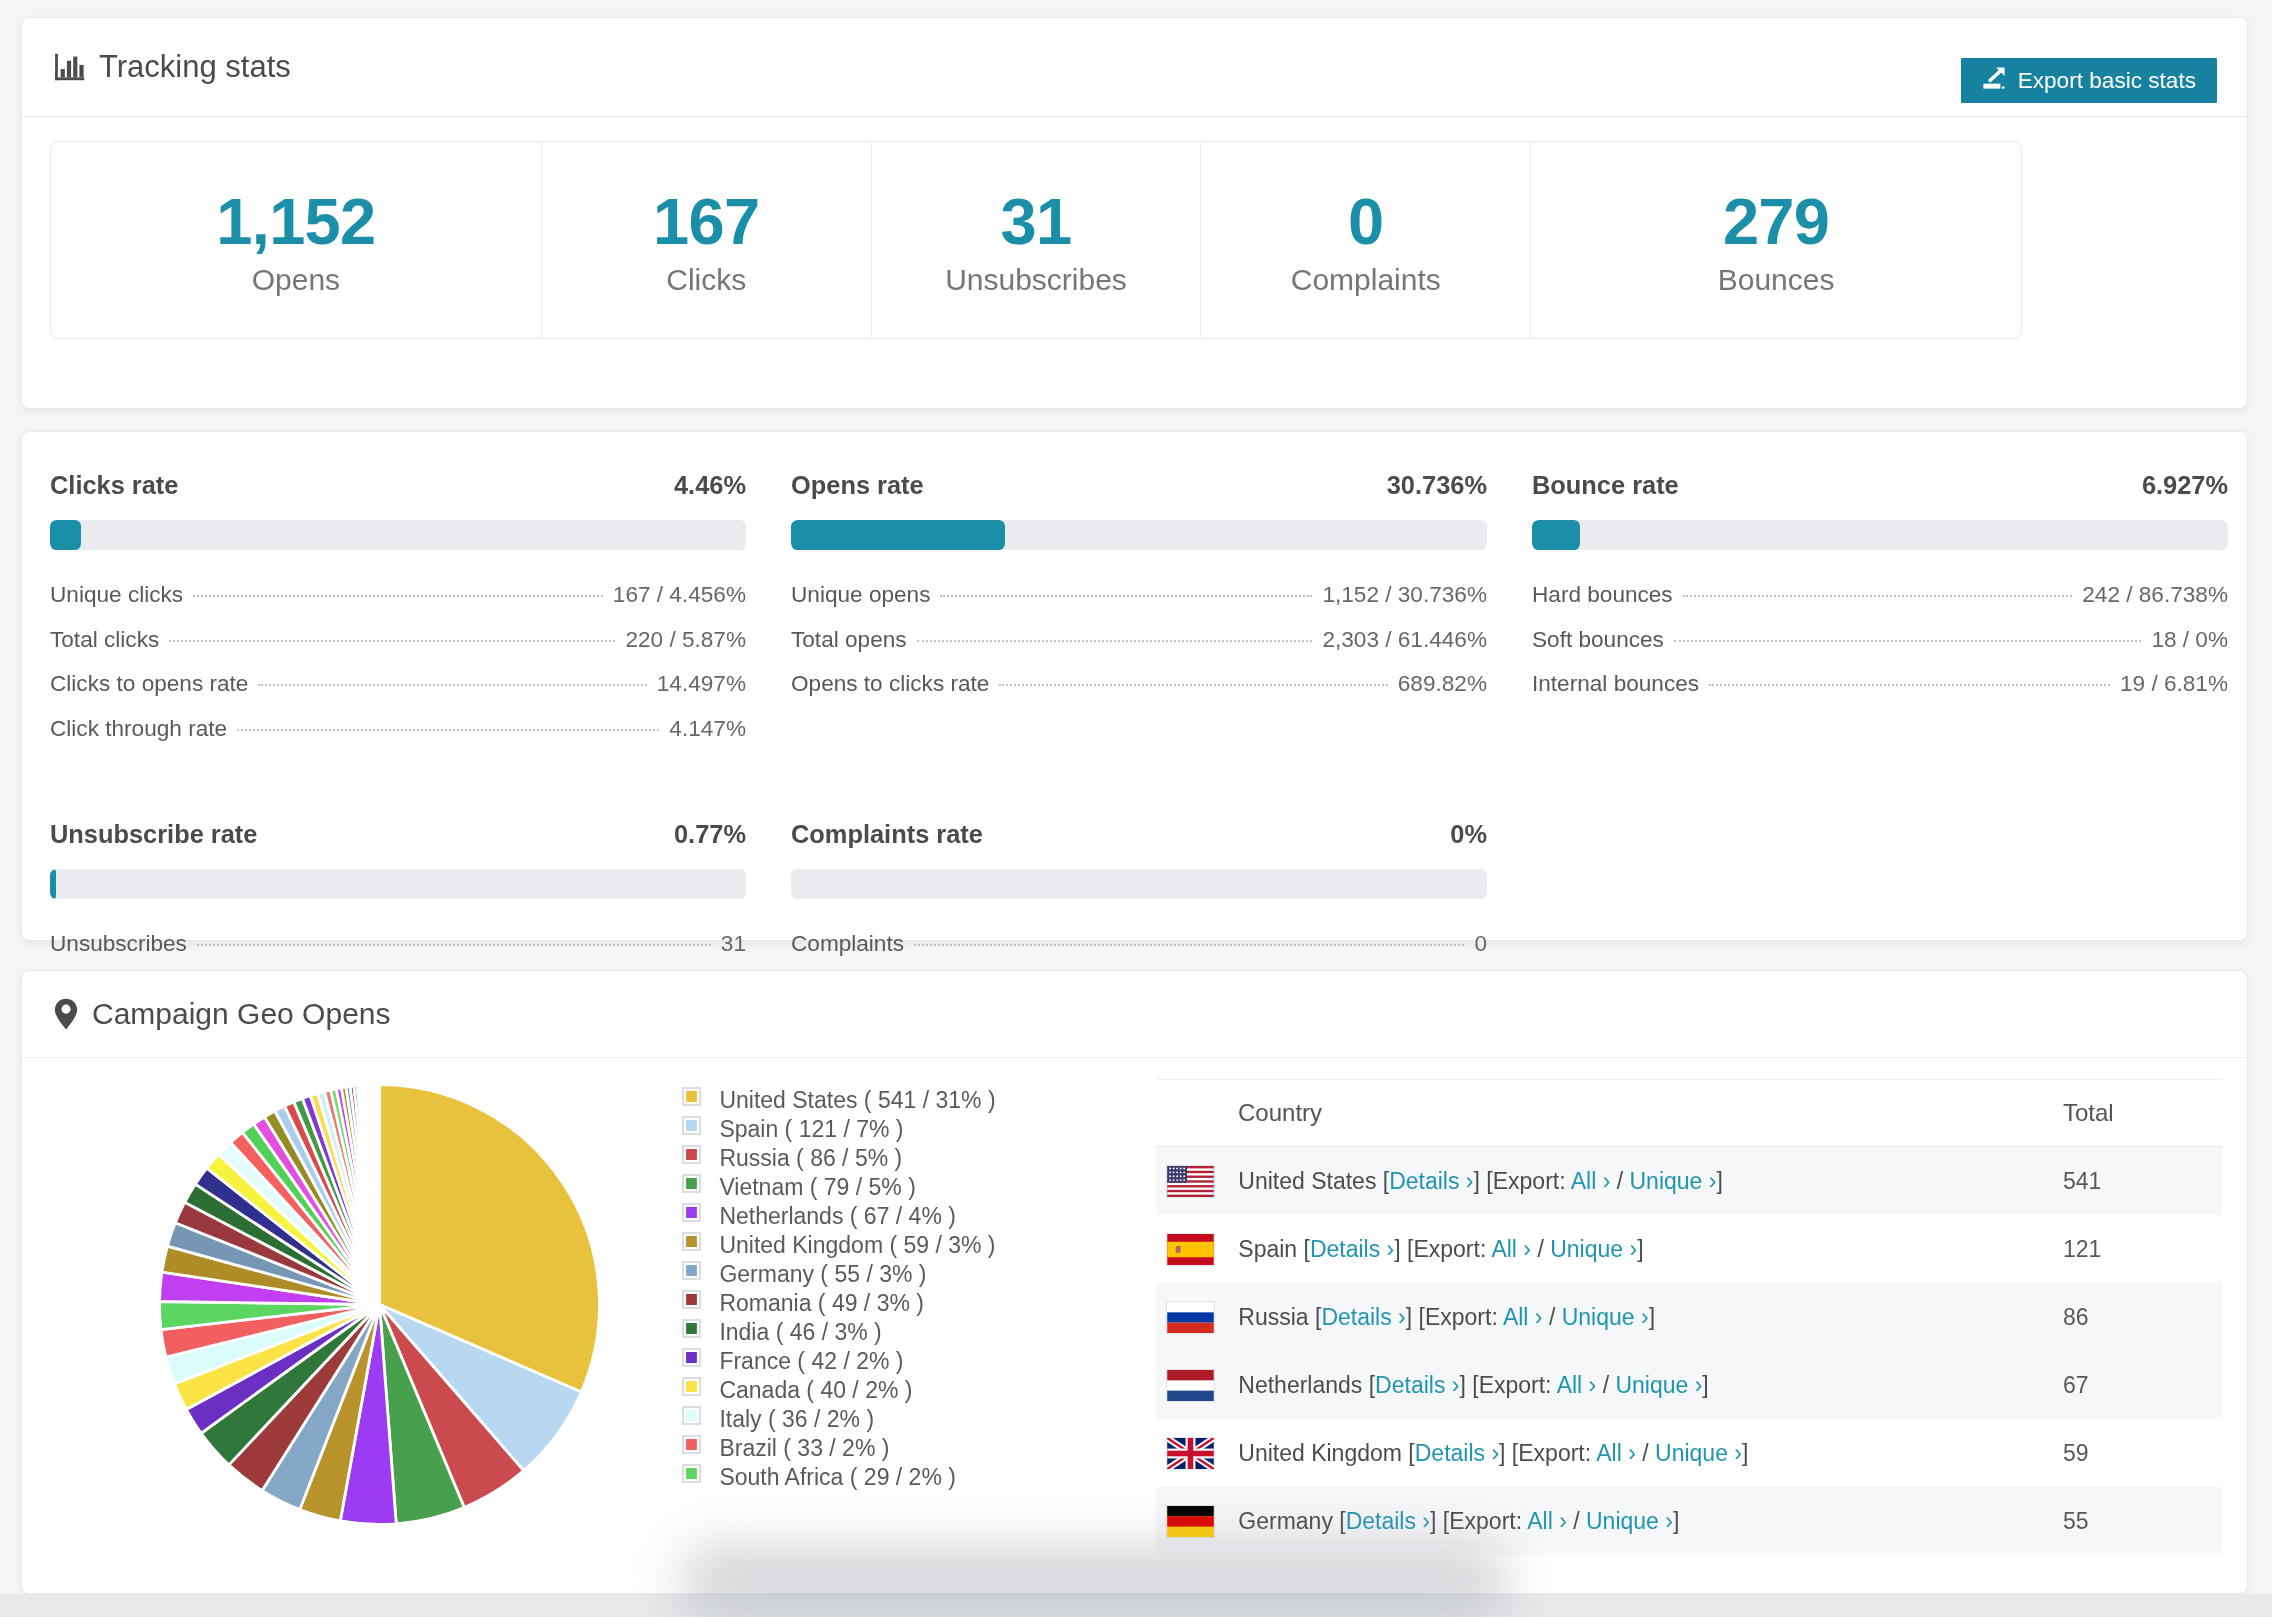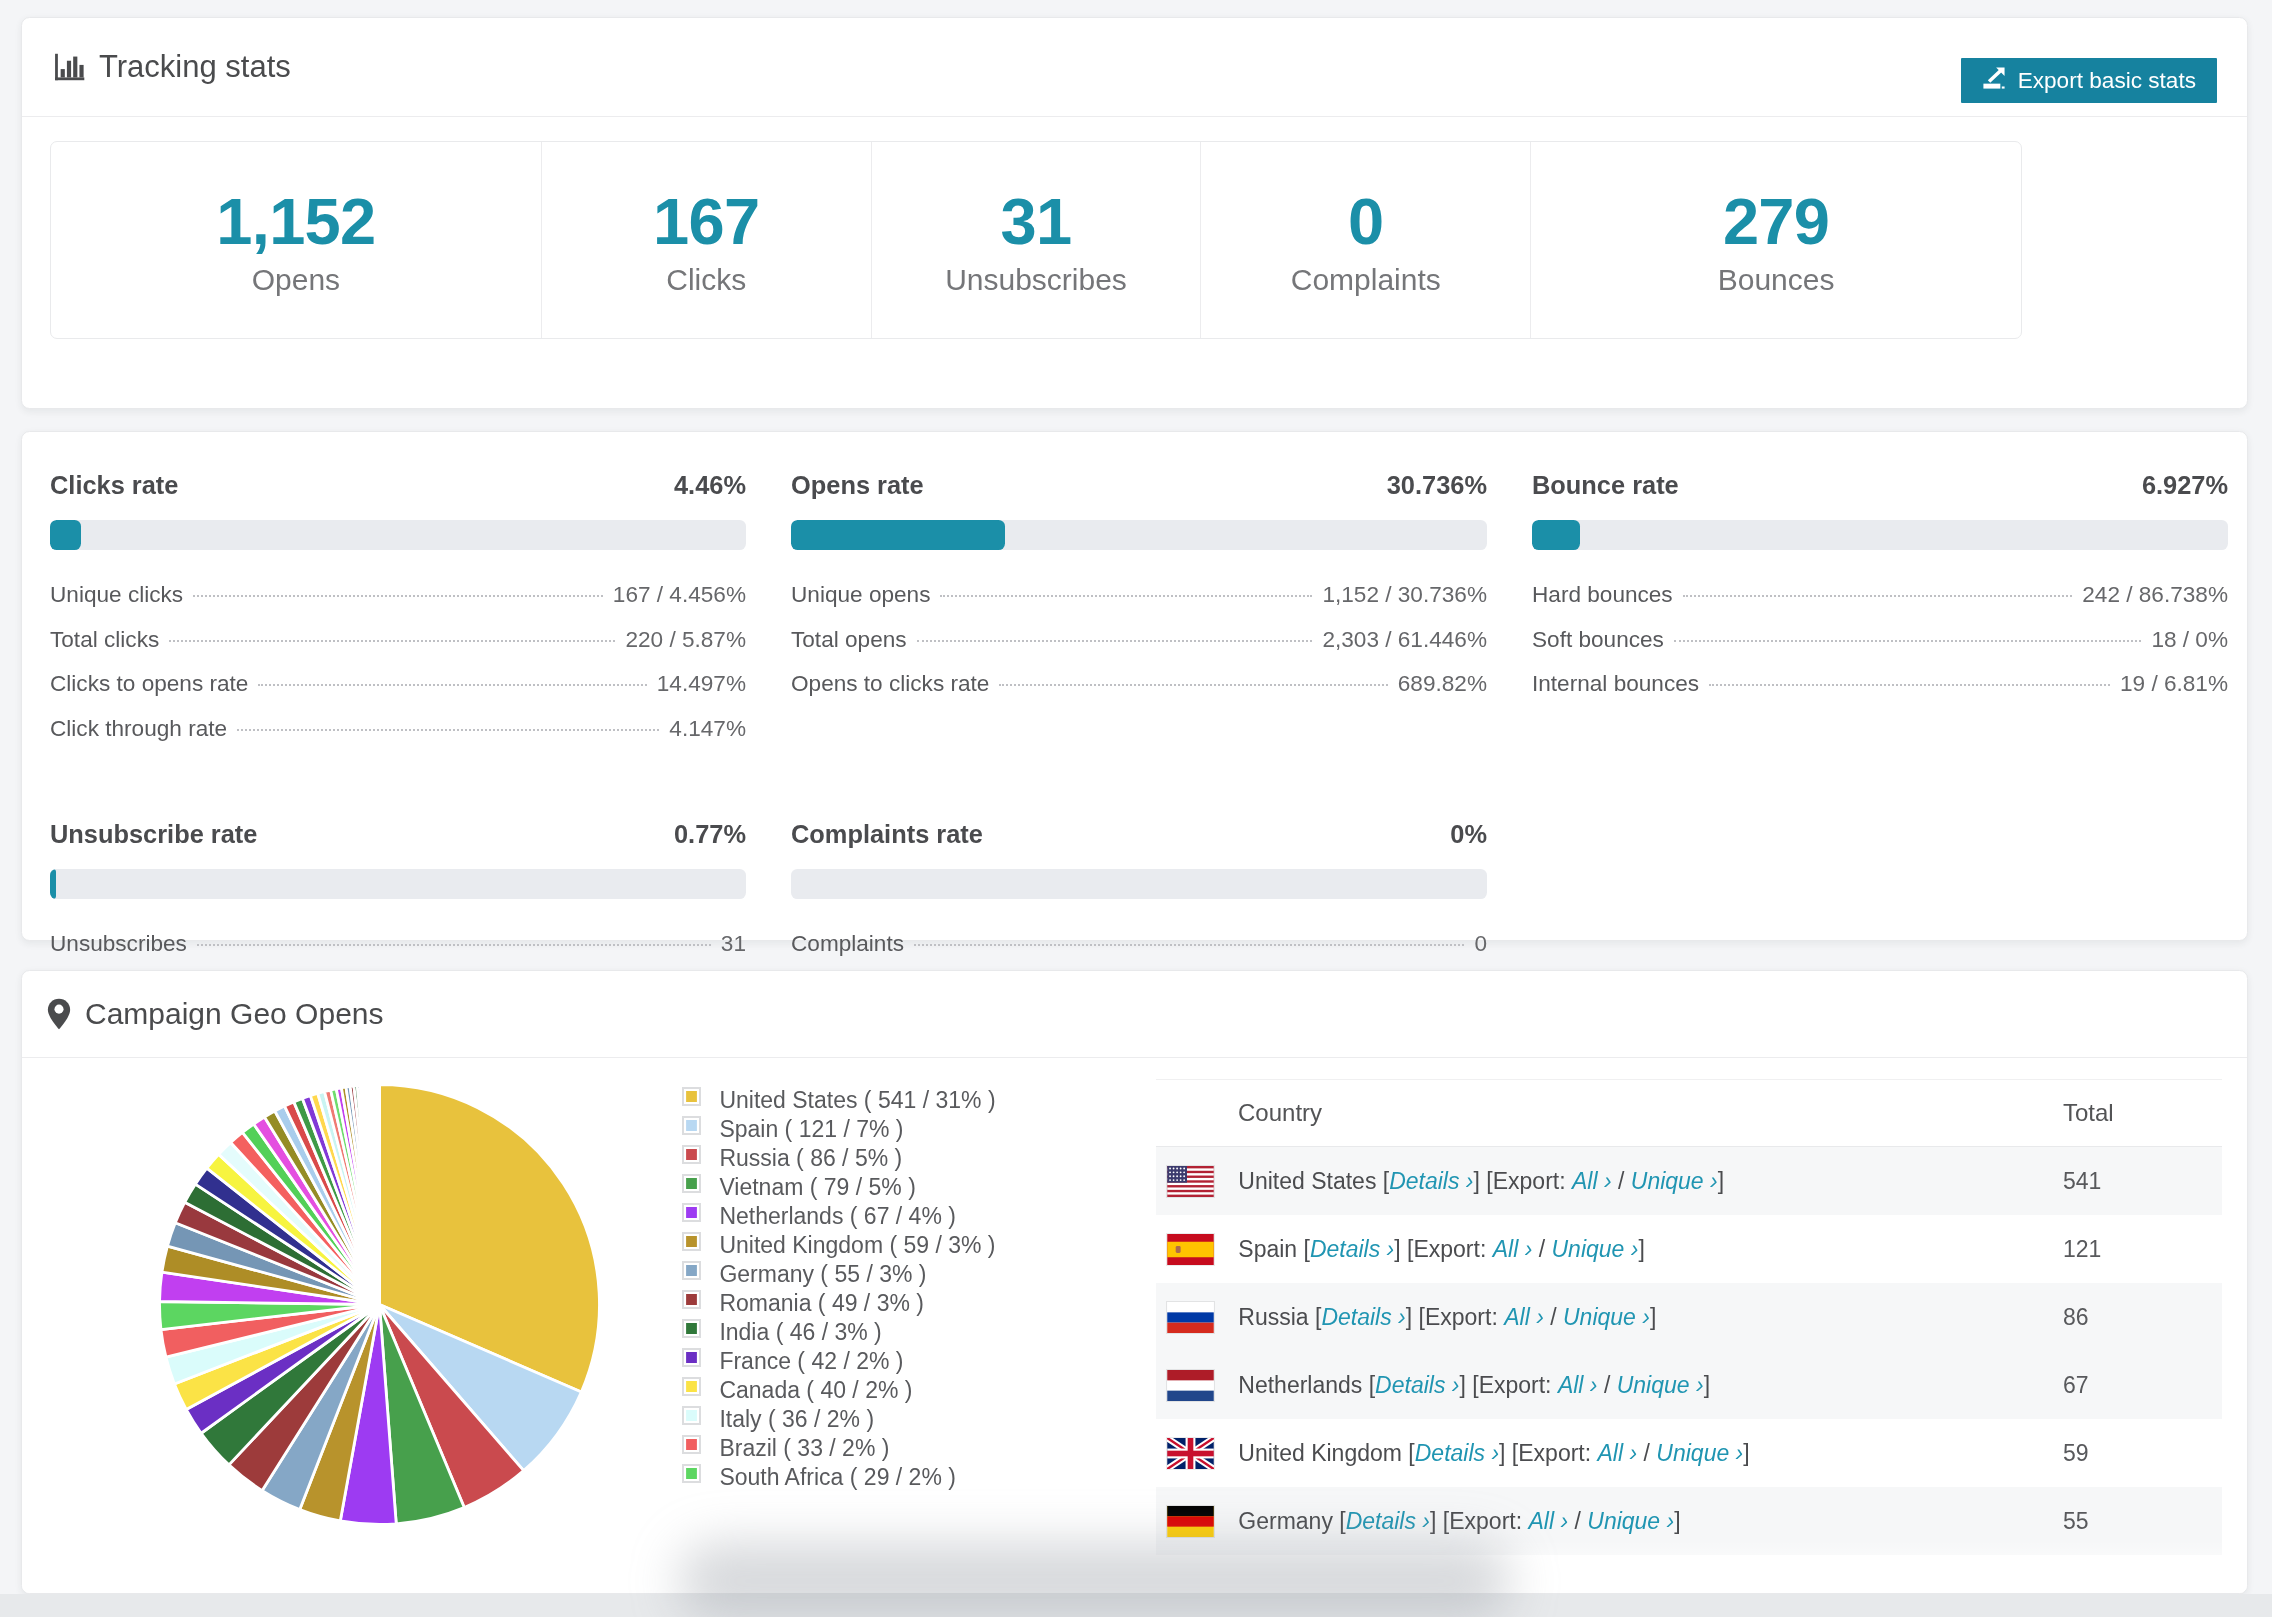--- a/index.html
+++ b/index.html
@@ -71,21 +71,21 @@
   }
   .rate-fill { position:absolute; left:0; top:0; bottom:0; background:#1b8fa8; border-radius:6.4px; }
   .rate-rows { margin-top:32px; }
   .rate-row { display:flex; align-items:baseline; margin-bottom:18.4px; }
   .rate-row-label { font-size:22.6px; color:#58595c; white-space:nowrap; }
   .leader { flex:1; border-bottom:2.1px dotted #bfc0c4; margin:0 10px; transform:translateY(-5px); min-width:28px; }
   .rate-row-value { font-size:22.6px; color:#66676a; white-space:nowrap; }
 
   
   #card-geo { left:21px; top:970px; width:2227px; height:624px; overflow:hidden; }
-  #card-geo .card-header { height:87px; padding:0 25px; }
+  #card-geo .card-header { height:87px; padding:0 32px; }
   .pie-wrap { position:absolute; left:134px; top:110px; width:447px; height:447px; }
   .legend { position:absolute; left:660px; top:116px; }
   .legend-item { display:flex; height:29px; }
   .legend-swatch {
     width:19px; height:19px; margin-right:18.4px;
     border:2.1px solid #dcdddf; box-shadow:inset 0 0 0 2.1px #ffffff;
   }
   .legend-label { font-size:23px; color:#595a5d; }
 
   .geo-table { position:absolute; left:1134px; top:108px; width:1066px; }
@@ -95,21 +95,21 @@
     font-size:24px; color:#535456;
   }
   .col-country { padding-left:82px; flex:1; }
   .col-total { width:159px; }
   .geo-row { display:flex; height:68px; align-items:center; font-size:23px; }
   .geo-row.striped { background:#f6f7f8; }
   .geo-flag { width:47px; margin-left:11.3px; margin-right:24px; flex:0 0 47px; }
   .geo-flag svg { display:block; outline:0.7px solid rgba(0,0,0,.08); }
   .geo-name-cell { flex:1; color:#4b4c4f; white-space:nowrap; }
   .geo-total-cell { width:159px; color:#58595c; }
-  .lnk { color:#2095b2; text-decoration:none; cursor:pointer;font-style:italic; }
+  .lnk { color:#2095b2; text-decoration:none; cursor:pointer; }
   .dark { color:#4b4c4f; }
   .table-fade {
     position:absolute; left:0; right:0; bottom:0; height:53px;
     background:linear-gradient(to bottom, rgba(255,255,255,0), rgba(255,255,255,.96) 75%);
     pointer-events:none;
   }
   
   .bottom-band { position:absolute; left:0; top:1594px; width:2273px; height:24px; background:#e7e9eb; }
   .blur-blob {
     position:absolute; left:678px; top:1542px; width:833px; height:78px;

